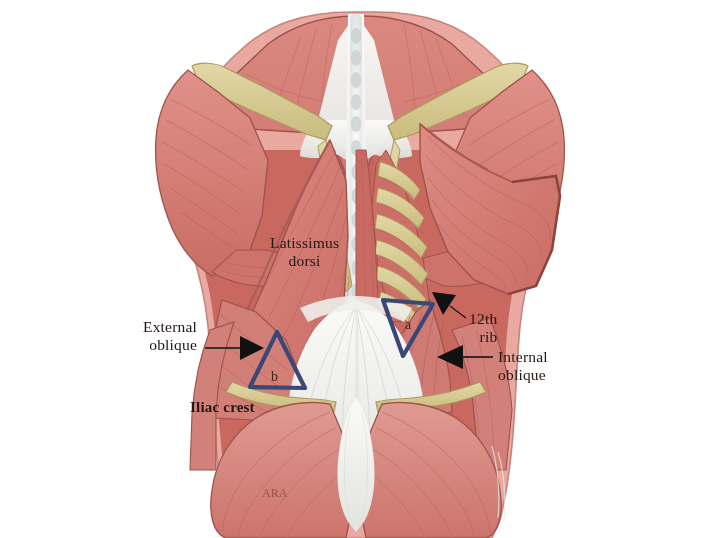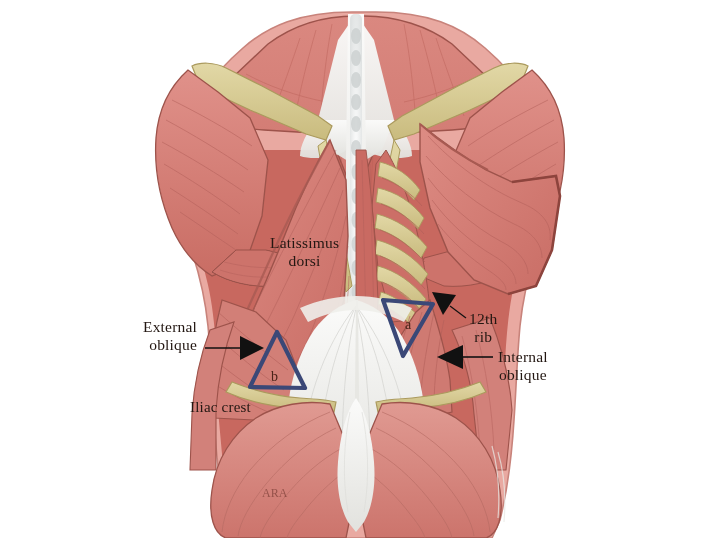--- a/index.html
+++ b/index.html
@@ -351,24 +351,24 @@
 
     <text id="sig" x="262" y="497" font-family="Liberation Serif, serif" font-size="12" fill="#8b4a42" opacity=".85">ARA</text>
   </svg>
 
   <div class="lbl" style="left:251px;top:234px;text-align:center;margin-left:19px;">Latissimus
 dorsi</div>
 
   <div class="lbl" style="left:143px;top:318px;text-align:right;">External
 oblique</div>
 
-  <div class="lbl small" style="left:190px;top:398px;text-align:center;">Iliac crest</div>
-
-  <div class="lbl" style="left:469px;top:310px;text-align:center;">12th
+  <div class="lbl small" style="left:190px;top:398px;text-align:center;font-weight:bold;">Iliac crest</div>
+
+  <div class="lbl" style="left:469px;top:310px;text-align:right;">12th
 rib</div>
 
-  <div class="lbl" style="left:498px;top:348px;text-align:center;">Internal
+  <div class="lbl" style="left:498px;top:348px;text-align:left;">Internal
 oblique</div>
 
   <div class="tri-letter" style="left:405px;top:317px;">a</div>
   <div class="tri-letter" style="left:271px;top:369px;">b</div>
 
 </div>
 
 </body></html>

